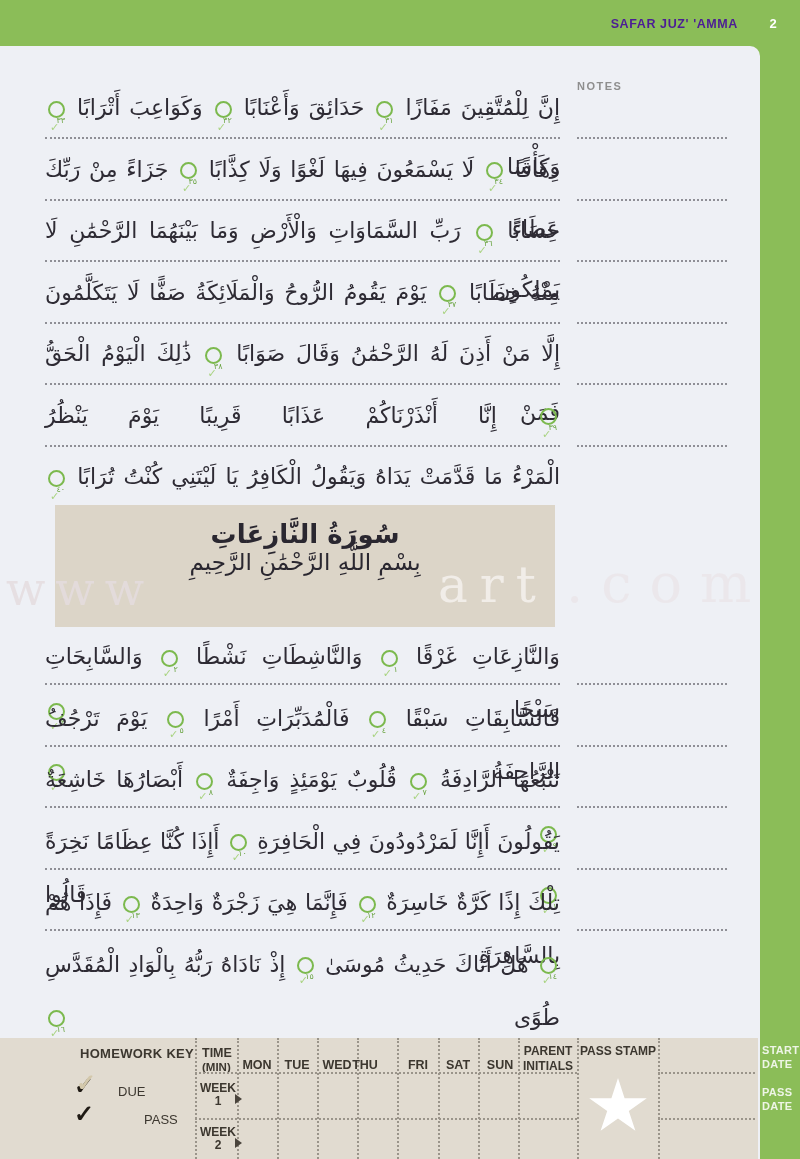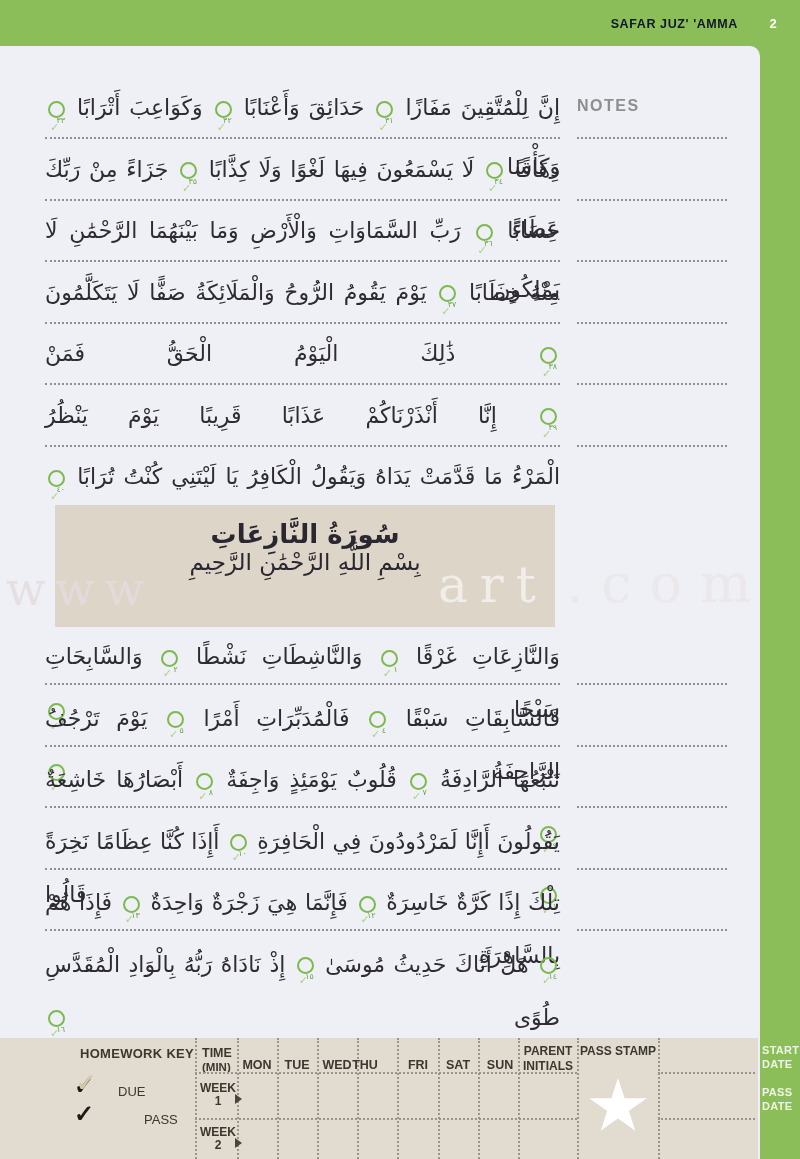--- a/index.html
+++ b/index.html
@@ -8,37 +8,37 @@
     --hw-bg:#e1dbd0;
     --marker-green:#7cb94e;
     --ink:#2e2b34;
     --dot:#8f8f96;
     --table-ink:#3c372f;
   }
   html,body{margin:0;padding:0;}
   body{font-family:"Liberation Sans",sans-serif;}
   .page{position:relative;width:800px;height:1159px;background:var(--green);overflow:hidden;}
   
-  .header-title{position:absolute;top:17px;right:62px;color:#0f172a;font-size:12.5px;font-weight:700;letter-spacing:.6px;}
+  .header-title{position:absolute;top:17px;right:62px;color:#4c1d95;font-size:12.5px;font-weight:700;letter-spacing:.6px;}
   .header-pagenum{position:absolute;top:16px;left:760px;width:26px;text-align:center;color:#fff;font-size:13px;font-weight:700;}
   
   .sheet{position:absolute;top:46px;left:0;width:760px;height:1113px;background:#eef0f5;border-top-right-radius:10px;}
   
   .qline{position:absolute;left:45px;width:515px;direction:rtl;text-align:justify;text-align-last:justify;color:var(--ink);font-family:"DejaVu Sans",sans-serif;font-size:22px;overflow:visible;}
   .qline.ruled{border-bottom:2px dotted var(--dot);}
   .marker{display:inline-block;position:relative;width:17px;height:17px;margin:0 3px;vertical-align:middle;}
   .marker .ring{display:block;width:13px;height:13px;border:2px solid var(--marker-green);border-radius:50%;}
   .marker .chk{position:absolute;top:-3px;left:2px;color:#a9d381;font-size:11px;font-weight:700;font-family:"DejaVu Sans",sans-serif;}
   .marker .num{position:absolute;top:16px;left:0;width:17px;text-align:center;font-size:8px;color:#69a340;line-height:1;}
   
   .surah-box{position:absolute;left:55px;top:505px;width:500px;height:122px;background:var(--beige-box);}
   .surah-box .title{margin-top:14px;text-align:center;font-family:"DejaVu Sans",sans-serif;font-size:26px;font-weight:700;color:#2a2730;direction:rtl;}
   .surah-box .bismillah{margin-top:0;text-align:center;font-family:"DejaVu Sans",sans-serif;font-size:23px;color:#2a2730;direction:rtl;}
   
-  .notes-label{position:absolute;left:577px;top:97px;font-size:16px;font-weight:600;color:#8e8e8e;letter-spacing:1.5px;}
+  .notes-label{position:absolute;left:577px;top:80px;font-size:11px;font-weight:600;color:#8e8e8e;letter-spacing:1.5px;}
   .nline{position:absolute;left:577px;width:150px;height:0;border-top:2px dotted var(--dot);}
   .surah-info{position:absolute;left:577px;top:503px;width:178px;font-size:15px;line-height:1.53;color:#33313a;}
   .surah-info b{font-weight:700;}
   .surah-info i{font-style:italic;}
   .surah-info sup{font-size:9px;}
   
   .wm{position:absolute;pointer-events:none;font-family:"DejaVu Serif",serif;z-index:5;}
   .wm-left{left:6px;top:562px;font-size:46px;letter-spacing:10px;color:rgba(228,220,222,.85);}
   .wm-mid{left:438px;top:556px;font-size:50px;letter-spacing:12px;color:rgba(246,243,240,.8);}
   .wm-right{left:566px;top:552px;font-size:54px;letter-spacing:18px;color:rgba(234,229,232,.8);}
@@ -69,21 +69,21 @@
   <span class="header-title">SAFAR JUZ' 'AMMA</span>
   <span class="header-pagenum">2</span>
 
   <div class="sheet"></div>
 
   <div id="quran-area">
       <div class="qline ruled" style="top: 78px; height: 59px; line-height: 59px;"><span class="qtext">إِنَّ لِلْمُتَّقِينَ مَفَازًا</span> <span class="marker"><span class="ring"></span><span class="chk">✓</span><span class="num">٣١</span></span> <span class="qtext">حَدَائِقَ وَأَعْنَابًا</span> <span class="marker"><span class="ring"></span><span class="chk">✓</span><span class="num">٣٢</span></span> <span class="qtext">وَكَوَاعِبَ أَتْرَابًا</span> <span class="marker"><span class="ring"></span><span class="chk">✓</span><span class="num">٣٣</span></span> <span class="qtext">وَكَأْسًا</span></div>
       <div class="qline ruled" style="top: 139.5px; height: 59px; line-height: 59px;"><span class="qtext">دِهَاقًا</span> <span class="marker"><span class="ring"></span><span class="chk">✓</span><span class="num">٣٤</span></span> <span class="qtext">لَا يَسْمَعُونَ فِيهَا لَغْوًا وَلَا كِذَّابًا</span> <span class="marker"><span class="ring"></span><span class="chk">✓</span><span class="num">٣٥</span></span> <span class="qtext">جَزَاءً مِنْ رَبِّكَ عَطَاءً</span></div>
       <div class="qline ruled" style="top: 201px; height: 59px; line-height: 59px;"><span class="qtext">حِسَابًا</span> <span class="marker"><span class="ring"></span><span class="chk">✓</span><span class="num">٣٦</span></span> <span class="qtext">رَبِّ السَّمَاوَاتِ وَالْأَرْضِ وَمَا بَيْنَهُمَا الرَّحْمَٰنِ لَا يَمْلِكُونَ</span></div>
       <div class="qline ruled" style="top: 262.5px; height: 59px; line-height: 59px;"><span class="qtext">مِنْهُ خِطَابًا</span> <span class="marker"><span class="ring"></span><span class="chk">✓</span><span class="num">٣٧</span></span> <span class="qtext">يَوْمَ يَقُومُ الرُّوحُ وَالْمَلَائِكَةُ صَفًّا لَا يَتَكَلَّمُونَ</span></div>
-      <div class="qline ruled" style="top: 324px; height: 59px; line-height: 59px;"> <span class="marker"><span class="ring"></span><span class="chk">✓</span><span class="num">٣٨</span></span> <span class="qtext">ذَٰلِكَ الْيَوْمُ الْحَقُّ فَمَنْ</span></div>
+      <div class="qline ruled" style="top: 324px; height: 59px; line-height: 59px;"><span class="qtext">إِلَّا مَنْ أَذِنَ لَهُ الرَّحْمَٰنُ وَقَالَ صَوَابًا</span> <span class="marker"><span class="ring"></span><span class="chk">✓</span><span class="num">٣٨</span></span> <span class="qtext">ذَٰلِكَ الْيَوْمُ الْحَقُّ فَمَنْ</span></div>
       <div class="qline ruled" style="top: 385.5px; height: 59px; line-height: 59px;"> <span class="marker"><span class="ring"></span><span class="chk">✓</span><span class="num">٣٩</span></span> <span class="qtext">إِنَّا أَنْذَرْنَاكُمْ عَذَابًا قَرِيبًا يَوْمَ يَنْظُرُ</span></div>
       <div class="qline" style="top: 447px; height: 59px; line-height: 59px;"><span class="qtext">الْمَرْءُ مَا قَدَّمَتْ يَدَاهُ وَيَقُولُ الْكَافِرُ يَا لَيْتَنِي كُنْتُ تُرَابًا</span> <span class="marker"><span class="ring"></span><span class="chk">✓</span><span class="num">٤٠</span></span></div>
       <div class="qline ruled" style="top: 630px; height: 53px; line-height: 53px;"><span class="qtext">وَالنَّازِعَاتِ غَرْقًا</span> <span class="marker"><span class="ring"></span><span class="chk">✓</span><span class="num">١</span></span> <span class="qtext">وَالنَّاشِطَاتِ نَشْطًا</span> <span class="marker"><span class="ring"></span><span class="chk">✓</span><span class="num">٢</span></span> <span class="qtext">وَالسَّابِحَاتِ سَبْحًا</span> <span class="marker"><span class="ring"></span><span class="chk">✓</span><span class="num">٣</span></span></div>
       <div class="qline ruled" style="top: 691.5px; height: 53px; line-height: 53px;"><span class="qtext">فَالسَّابِقَاتِ سَبْقًا</span> <span class="marker"><span class="ring"></span><span class="chk">✓</span><span class="num">٤</span></span> <span class="qtext">فَالْمُدَبِّرَاتِ أَمْرًا</span> <span class="marker"><span class="ring"></span><span class="chk">✓</span><span class="num">٥</span></span> <span class="qtext">يَوْمَ تَرْجُفُ الرَّاجِفَةُ</span> <span class="marker"><span class="ring"></span><span class="chk">✓</span><span class="num">٦</span></span></div>
       <div class="qline ruled" style="top: 753px; height: 53px; line-height: 53px;"><span class="qtext">تَتْبَعُهَا الرَّادِفَةُ</span> <span class="marker"><span class="ring"></span><span class="chk">✓</span><span class="num">٧</span></span> <span class="qtext">قُلُوبٌ يَوْمَئِذٍ وَاجِفَةٌ</span> <span class="marker"><span class="ring"></span><span class="chk">✓</span><span class="num">٨</span></span> <span class="qtext">أَبْصَارُهَا خَاشِعَةٌ</span> <span class="marker"><span class="ring"></span><span class="chk">✓</span><span class="num">٩</span></span></div>
       <div class="qline ruled" style="top: 814.5px; height: 53px; line-height: 53px;"><span class="qtext">يَقُولُونَ أَإِنَّا لَمَرْدُودُونَ فِي الْحَافِرَةِ</span> <span class="marker"><span class="ring"></span><span class="chk">✓</span><span class="num">١٠</span></span> <span class="qtext">أَإِذَا كُنَّا عِظَامًا نَخِرَةً</span> <span class="marker"><span class="ring"></span><span class="chk">✓</span><span class="num">١١</span></span> <span class="qtext">قَالُوا</span></div>
       <div class="qline ruled" style="top: 876px; height: 53px; line-height: 53px;"><span class="qtext">تِلْكَ إِذًا كَرَّةٌ خَاسِرَةٌ</span> <span class="marker"><span class="ring"></span><span class="chk">✓</span><span class="num">١٢</span></span> <span class="qtext">فَإِنَّمَا هِيَ زَجْرَةٌ وَاحِدَةٌ</span> <span class="marker"><span class="ring"></span><span class="chk">✓</span><span class="num">١٣</span></span> <span class="qtext">فَإِذَا هُمْ بِالسَّاهِرَةِ</span></div>
       <div class="qline" style="top: 937.5px; height: 53px; line-height: 53px;"><span class="marker"><span class="ring"></span><span class="chk">✓</span><span class="num">١٤</span></span> <span class="qtext">هَلْ أَتَاكَ حَدِيثُ مُوسَىٰ</span> <span class="marker"><span class="ring"></span><span class="chk">✓</span><span class="num">١٥</span></span> <span class="qtext">إِذْ نَادَاهُ رَبُّهُ بِالْوَادِ الْمُقَدَّسِ طُوًى</span> <span class="marker"><span class="ring"></span><span class="chk">✓</span><span class="num">١٦</span></span></div>
     </div>
 

